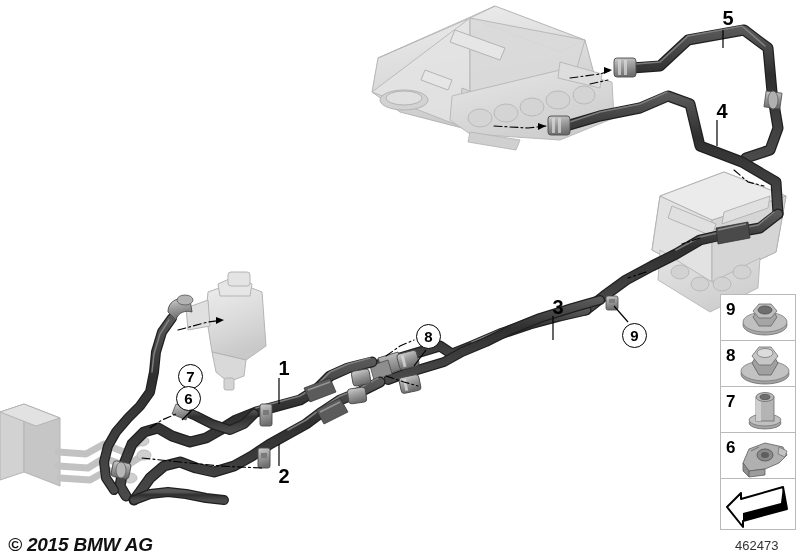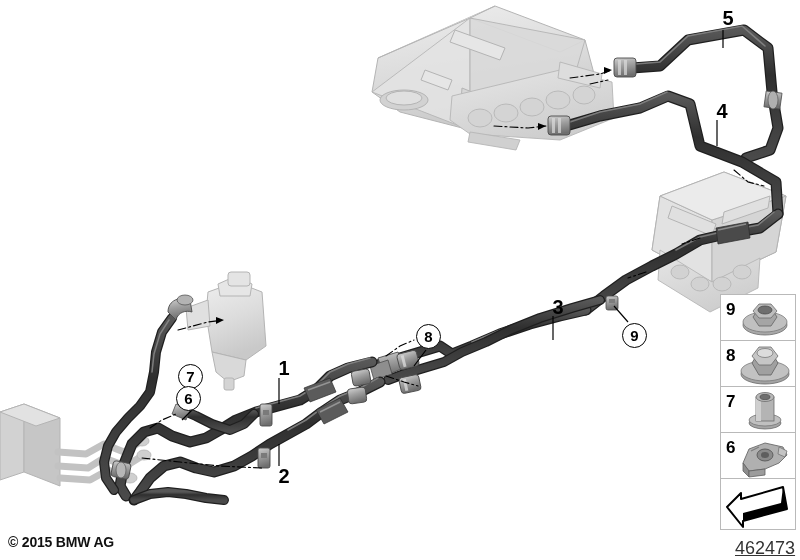--- a/index.html
+++ b/index.html
@@ -49,32 +49,32 @@
     display: flex;
     align-items: center;
     justify-content: center;
   }
   #copyright {
     position: absolute;
     left: 8px;
     top: 534px;
     font-family: "Liberation Sans", sans-serif;
     font-weight: bold;
-    font-size: 14px;
+    font-size: 19px;
     color: #111;
     letter-spacing: -0.2px;
+    font-style: italic;
   }
   #partnumber {
     position: absolute;
     left: 735px;
     top: 538px;
     font-family: "Liberation Sans", sans-serif;
-    font-size: 18px;
+    font-size: 13px;
     color: #333;
-    text-decoration: underline;
   }
   #legend {
     position: absolute;
     left: 720px;
     top: 294px;
     width: 76px;
     border: 1px solid #b9b9b9;
     background: #fff;
     box-sizing: border-box;
   }

